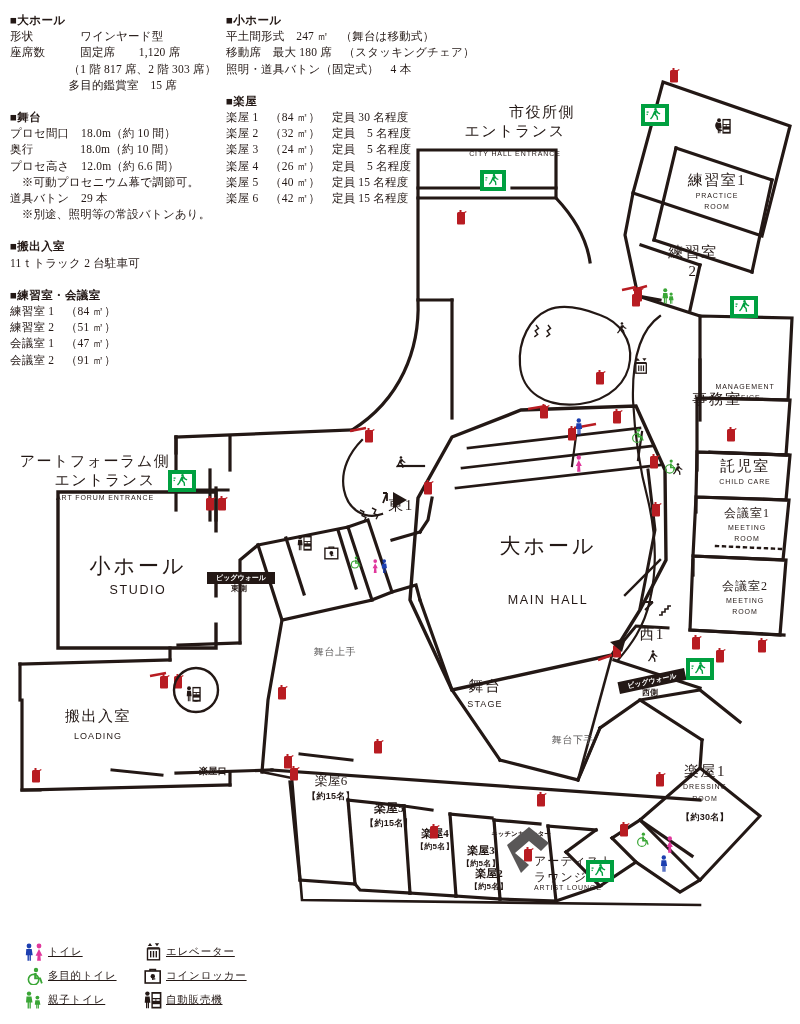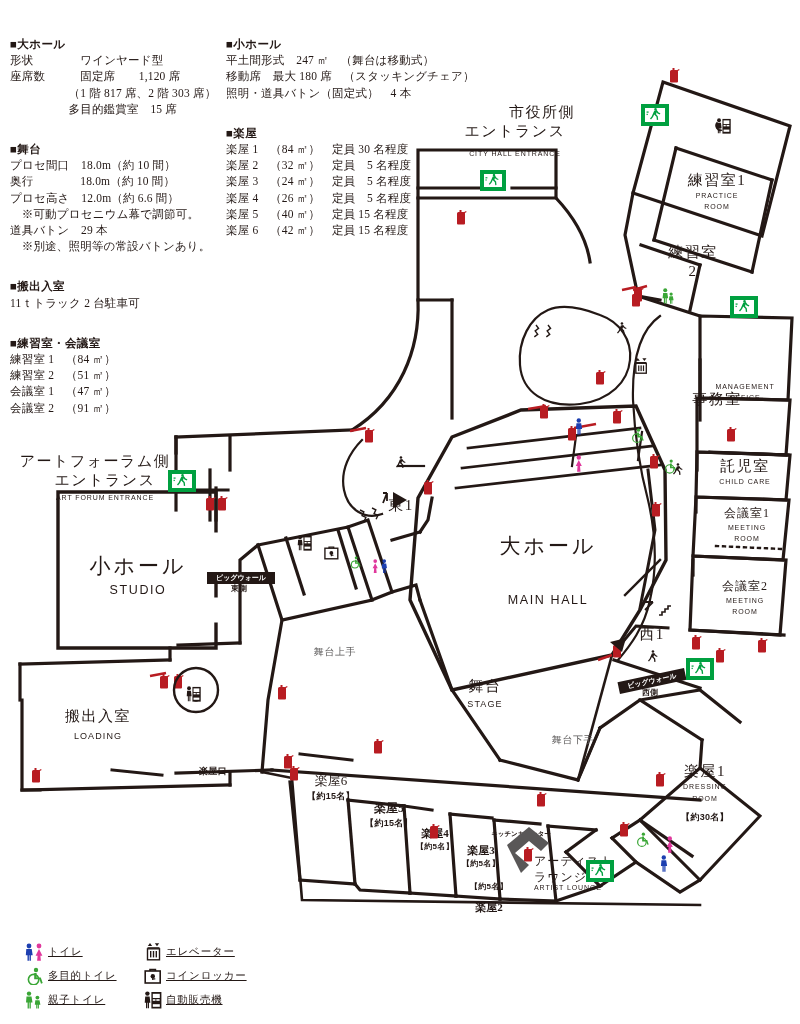--- a/index.html
+++ b/index.html
@@ -4,21 +4,21 @@
 <title>荘銀タクト鶴岡 フロアマップ</title>
 <style>
   html,body{margin:0;padding:0;background:#fff;}
   body{width:800px;height:1024px;position:relative;overflow:hidden;
        font-family:"Liberation Serif","DejaVu Serif",serif;color:#231815;}
   .page{position:absolute;inset:0;}
 
   
   .spec{position:absolute;font-family:"Liberation Serif","DejaVu Serif",serif;
         font-size:11.5px;line-height:16.2px;color:#231815;white-space:pre;letter-spacing:.2px;}
-  .spec .hd{font-weight:bold;letter-spacing:.4px;margin-top:24px;}
+  .spec .hd{font-weight:bold;letter-spacing:.4px;}
   #spec-left{left:10px;top:12px;}
   #spec-right{left:226px;top:12px;}
 
   
   #map{position:absolute;left:0;top:0;width:800px;height:1024px;}
 
   
   .lbl{position:absolute;text-align:center;color:#231815;
        font-family:"Liberation Sans","DejaVu Sans",sans-serif;white-space:nowrap;}
   .jp{font-family:"Liberation Serif","DejaVu Serif",serif;}
@@ -265,21 +265,21 @@
 
   <div class="lbl jp" style="left:356px;top:800px;width:66px;font-size:12px;font-weight:bold;">楽屋5</div>
   <div class="lbl cap" style="left:356px;top:817px;width:66px;">【約15名】</div>
 
   <div class="lbl jp" style="left:406px;top:826px;width:58px;font-size:11px;font-weight:bold;">楽屋4</div>
   <div class="lbl cap" style="left:406px;top:841px;width:58px;font-size:8px;">【約5名】</div>
 
   <div class="lbl jp" style="left:452px;top:843px;width:58px;font-size:11px;font-weight:bold;">楽屋3</div>
   <div class="lbl cap" style="left:452px;top:858px;width:58px;font-size:8px;">【約5名】</div>
 
-  <div class="lbl jp" style="left:460px;top:900px;width:58px;font-size:11px;font-weight:bold;">楽屋2</div>
+  <div class="lbl jp" style="left:460px;top:866px;width:58px;font-size:11px;font-weight:bold;">楽屋2</div>
   <div class="lbl cap" style="left:460px;top:881px;width:58px;font-size:8px;">【約5名】</div>
 
   <svg class="ico" style="left:0;top:0;width:800px;height:1024px;" viewBox="0 0 800 1024" xmlns="http://www.w3.org/2000/svg">
     <defs>
 
       <g id="fe">
         <rect x="2.5" y="2" width="2" height="3" fill="#b81c22"></rect>
         <path d="M1.5 4 h5 a1.5 1.5 0 0 1 1.5 1.5 v10 a1 1 0 0 1 -1 1 h-6 a1 1 0 0 1 -1 -1 v-10 a1.5 1.5 0 0 1 1.5 -1.5 z" fill="#b81c22"></path>
         <path d="M6.5 4.5 l2.5 -1.5 l.6 1 l-2.6 1.6 z" fill="#b81c22"></path>
       </g>

